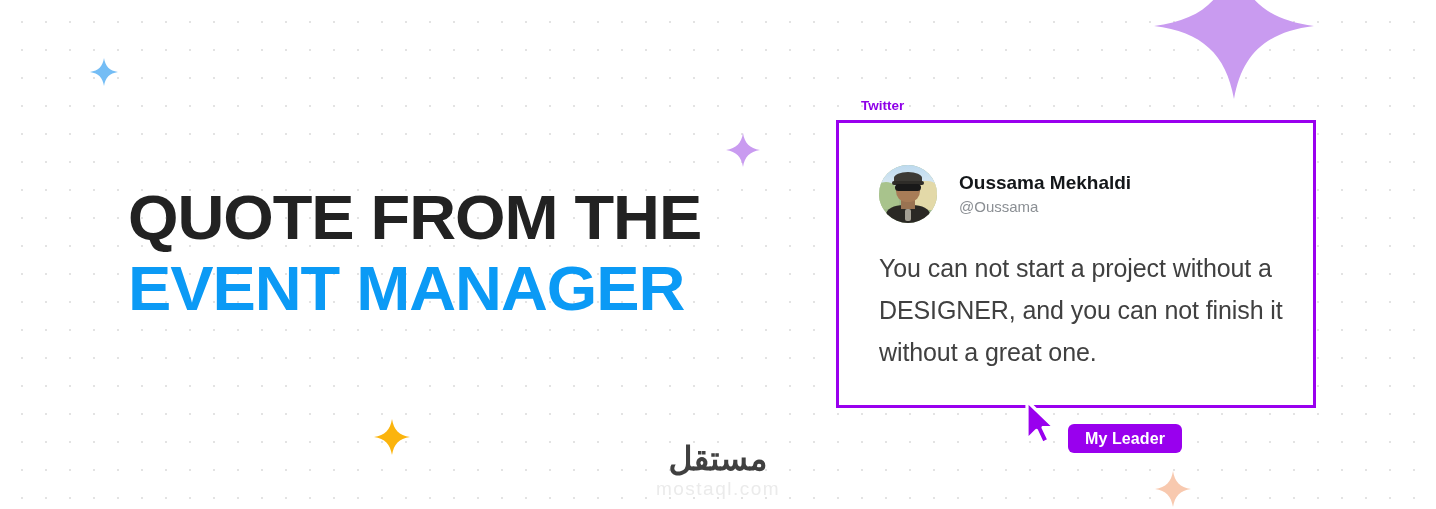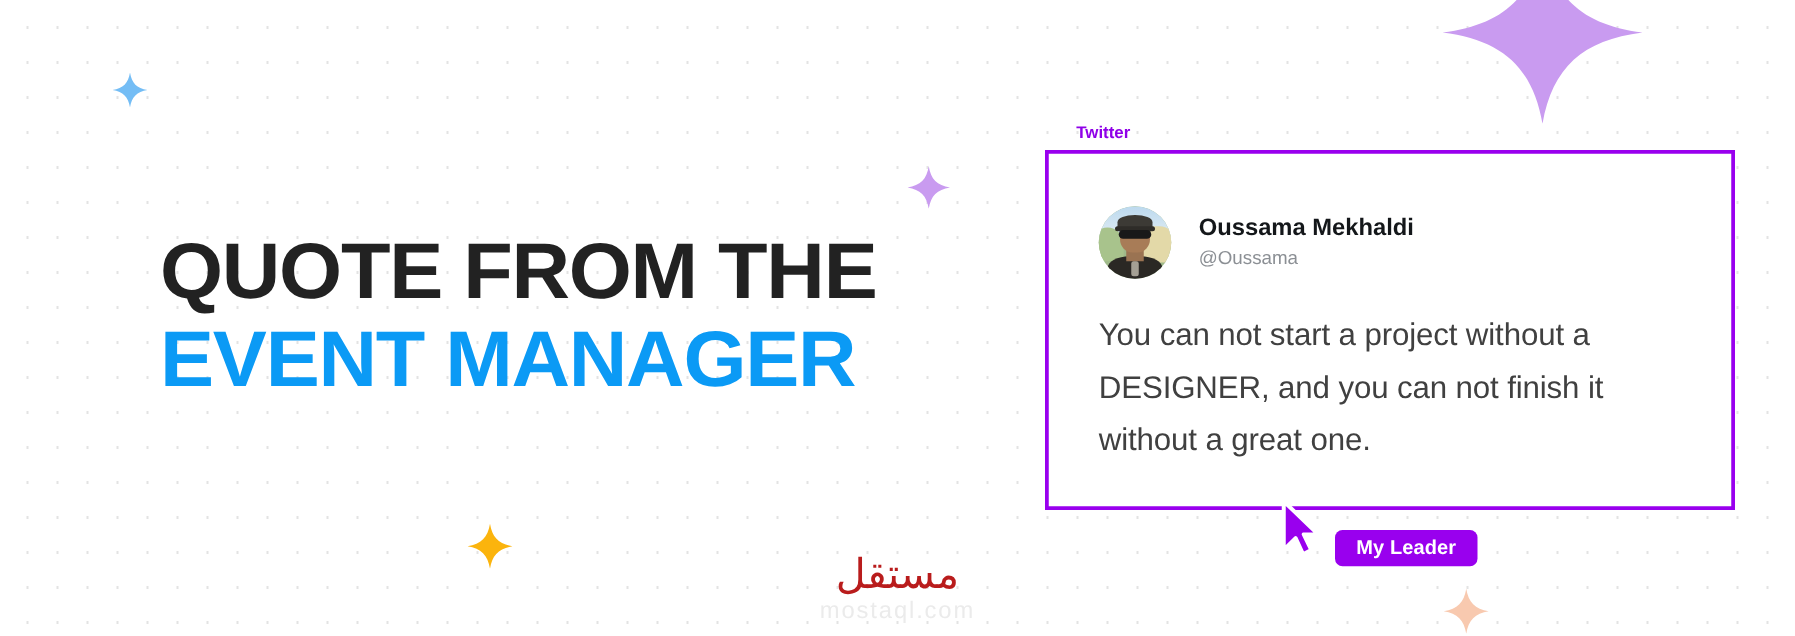--- a/index.html
+++ b/index.html
@@ -41,21 +41,21 @@
   #twitter-label {
     position:absolute; left:836px; top:98px;
     font-size:13.5px; font-weight:bold; color:#8F00E8;
     letter-spacing:0px;
     margin-left:25px;
   }
 
   
   #tweet-card {
     position:absolute; left:836px; top:120px;
-    width:552px; height:288px;
+    width:480px; height:288px;
     border:3px solid #9900EE;
     background:#ffffff;
   }
   #tweet-header {
     position:absolute; left:40px; top:42px;
     display:flex; align-items:center; gap:22px;
   }
   #avatar {
     width:58px; height:58px; border-radius:50%;
     overflow:hidden; flex:0 0 auto; position:relative;
@@ -104,21 +104,21 @@
   
   #cursor { position:absolute; left:1022px; top:398px; }
 
   
   #watermark {
     position:absolute; left:0; right:0; bottom:10px;
     display:flex; flex-direction:column; align-items:center;
     gap:2px; pointer-events:none;
   }
   #watermark-arabic {
-    font-size:33px; font-weight:normal; color:#b91c1c;
+    font-size:33px; font-weight:bold; color:#404040;
     line-height:34px; direction:rtl; letter-spacing:1px;
   }
   #watermark-latin {
     font-size:19px; color:#ebebeb; font-weight:normal;
     line-height:21px; letter-spacing:1.5px;
   }
 </style>
 </head>
 <body>
 

